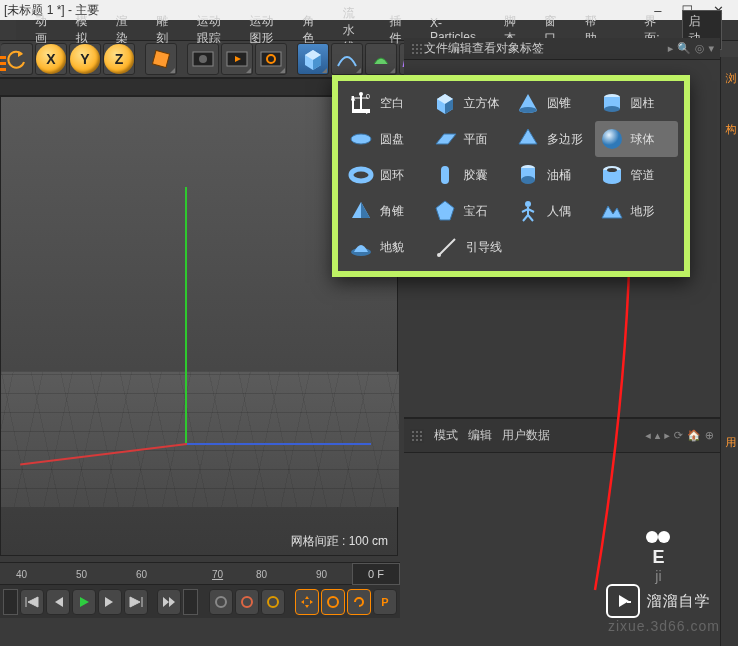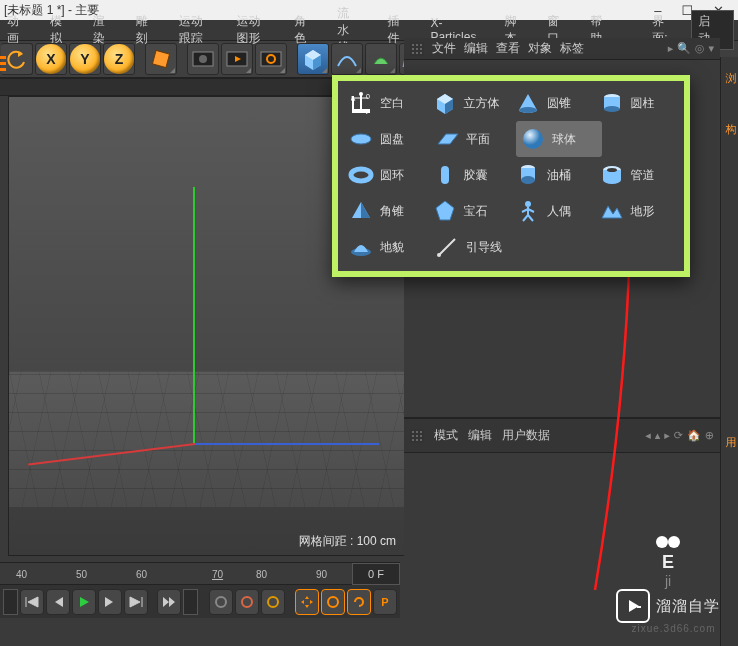--- a/index.html
+++ b/index.html
@@ -23,24 +23,25 @@
     font-size: 12px;
   }
   .titlebar .title { flex: 1; }
   .titlebar .window-btns { display:flex; gap:20px; padding-right:10px;}
   .titlebar .window-btns span { font-size:13px; color:#333; cursor:pointer;}
   .menubar {
     height: 20px;
     background: #383838;
     display: flex;
     align-items: center;
-    padding: 0 4px;
+    padding: 0 16px;
     color: #ccc;
     gap: 22px;
     font-size: 12px;
+    margin-left: 16px;
   }
   .menubar .menu-item { padding: 2px 3px; }
   .menubar .spacer { flex:1; }
   .menubar .dropdown {
     background:#2a2a2a; border:1px solid #555; padding:2px 20px 2px 6px; color:#ccc;
     position:relative;
   }
   .toolbar {
     height: 38px;
     background: #3f3f3f;
@@ -71,21 +72,20 @@
   .toolbar svg { display:block; }
   
   .panel-label {
     height:18px; background:#2f2f2f; color:#ccc; padding:2px 6px;
     border-top:1px solid #222; border-bottom:1px solid #222;
     font-size:11px;
   }
   .viewport-area {
     position:absolute; left:0; top:96px; width:402px; height:464px;
     background:#3a3a3a;
-    margin-left:8px;
   }
   .viewport {
     position:absolute; left:0; top:0; width:398px; height:460px;
     background:linear-gradient(#5a5a5a, #3a3a3a);
     border:1px solid #222;
   }
   .viewport .grid-img {
     position:absolute; left:0; top:150px; width:398px; height:260px;
     background:
       repeating-linear-gradient(to top, transparent 0 18px, rgba(0,0,0,.15) 18px 19px),
@@ -128,21 +128,21 @@
   .timeline .field {
     width:16px; height:26px; background:#2a2a2a; border:1px solid #555;
   }
   
   .right-col {
     position:absolute; left:404px; top:38px; width:316px; bottom:0;
     background:#3a3a3a;
   }
   .right-col .sub-menubar {
     height:22px; background:#353535; border-bottom:1px solid #222;
-    display:flex; align-items:center; gap:8px; padding:0 6px;
+    display:flex; align-items:center; padding:0 6px;
     color:#ccc; font-size:12px;text-align:right;
   }
   .right-col .obj-panel {
     height:358px; background:#3a3a3a; border-bottom:1px solid #222;
     position:relative;
   }
   .right-col .attr-menubar {
     height:35px; background:#353535; border-top:1px solid #222; border-bottom:1px solid #222;
     display:flex; align-items:center; gap:10px; padding:0 6px;
     color:#ccc; font-size:12px;
@@ -185,21 +185,21 @@
     z-index:3;
   }
   .watermark .logo {
     display:flex; align-items:center; gap:6px;
   }
   .watermark .logo .pbtn {
     width:34px; height:34px; border:2px solid #fff; border-radius:6px;
     display:flex; align-items:center; justify-content:center; position:relative;
   }
   .watermark .text { font-size:15px; letter-spacing:1px;}
-  .watermark .sub { font-size:10px; color:#666; letter-spacing:1px;margin-left:11px;}
+  .watermark .sub { font-size:14px; color:#666; letter-spacing:1px;margin-left:11px;}
   
   .arrow-svg { position:absolute; left:0; top:0; pointer-events:none; z-index:8;}
   
   .left-indicator { position:absolute; left:0; top:56px; width:6px; height:16px;
     background: repeating-linear-gradient(to bottom,#ff7a00 0 3px, transparent 3px 6px);}
   
   .corner-tick { position:absolute; right:1px; bottom:1px; width:0;height:0;
     border-left:5px solid transparent; border-bottom:5px solid #777;}
   
   .mini-icons { display:flex; gap:4px; margin-left:auto;}
@@ -530,20 +530,28 @@
         <span>圆盘</span>
       </div>
       <div class="cell">
         <div class="icon">
           <svg width="26" height="26">
             <path d="M4 18 L12 8 L24 8 L16 18 Z" fill="#7fc3ff" stroke="#3a76ab"></path>
           </svg>
         </div>
         <span>平面</span>
       </div>
+      <div class="cell">
+        <div class="icon">
+          <svg width="26" height="26">
+            <path d="M13 3 L22 18 L4 18 Z" fill="#7fc3ff" stroke="#3a76ab"></path>
+          </svg>
+        </div>
+        <span>多边形</span>
+      </div>
       <div class="cell highlight">
         <div class="icon">
           <svg width="26" height="26">
             <defs>
               <radialGradient id="sg" cx="35%" cy="30%">
                 <stop offset="0%" stop-color="#e6f4ff"></stop>
                 <stop offset="100%" stop-color="#2f79b8"></stop>
               </radialGradient>
             </defs>
             <circle cx="13" cy="13" r="10" fill="url(#sg)"></circle>

